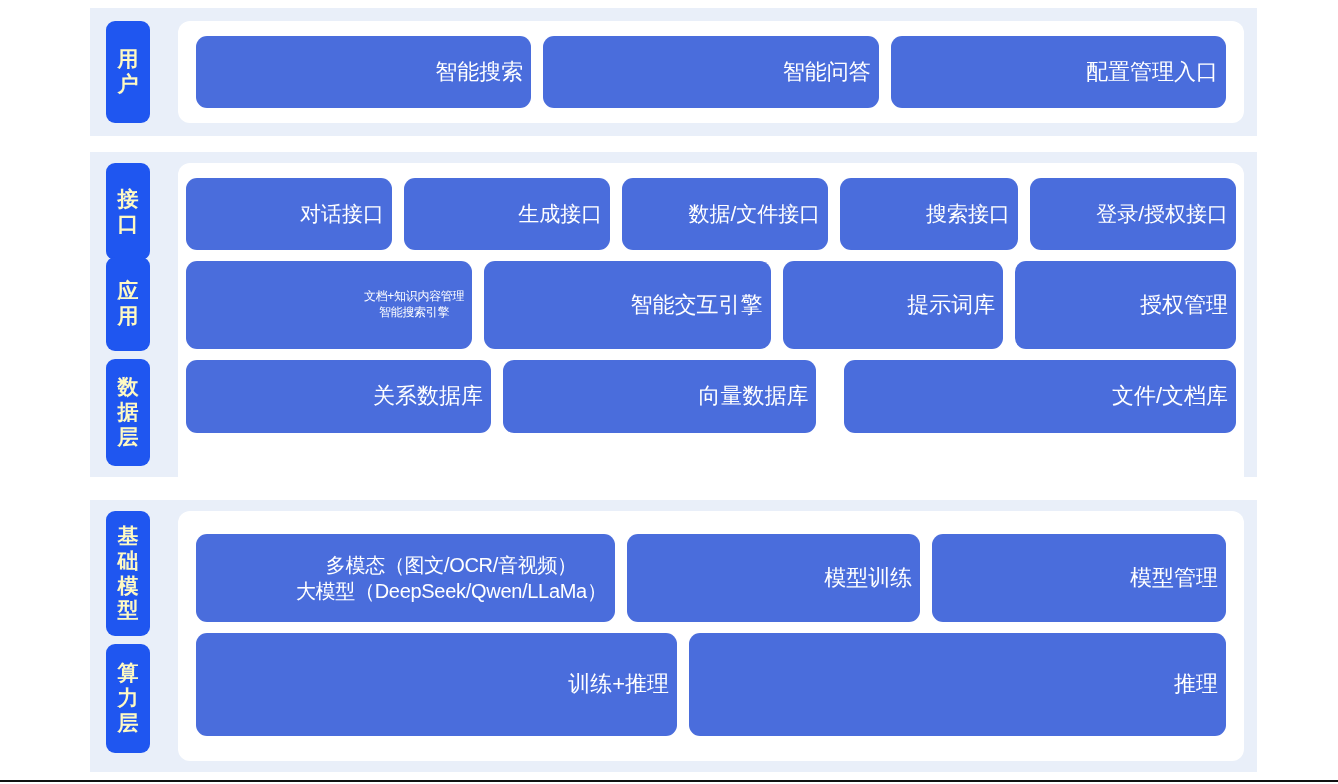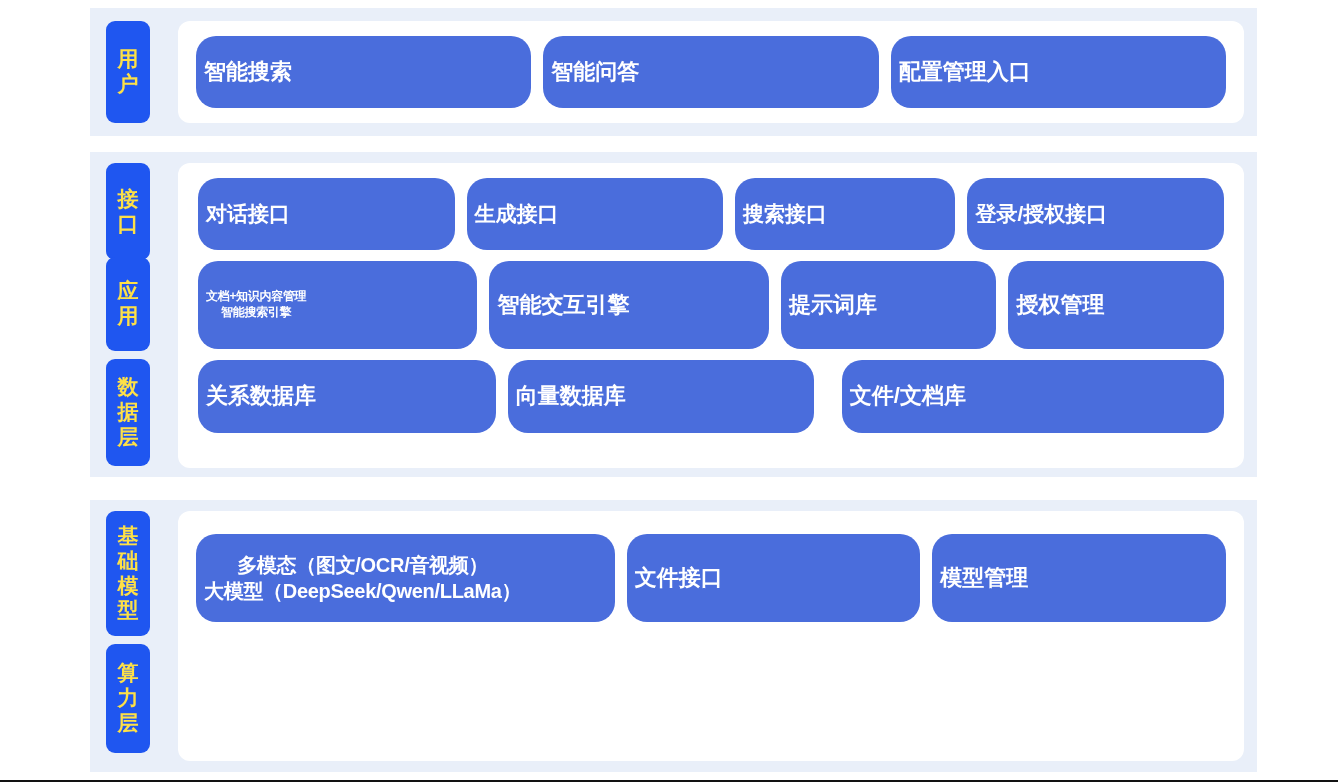--- a/index.html
+++ b/index.html
@@ -45,21 +45,21 @@
     flex-direction: column;
     justify-content: flex-start;
   }
 
   .tag {
     position: absolute;
     left: 16px;
     width: 44px;
     background: #1f56f0;
     border-radius: 9px;
-    color: #fde047;
+    color: #fef9c3;
     font-size: 21px;
     font-weight: 700;
     line-height: 1.18;
     display: flex;
     align-items: center;
     justify-content: center;
     text-align: center;
     letter-spacing: 0px;
     box-sizing: border-box;
     padding: 2px 0;
@@ -79,32 +79,31 @@
   }
 
   .boxrow {
     display: flex;
     gap: 12px;
     width: 100%;
   }
 
   .box {
     background: #4a6ddc;
-    border-radius: 20px;
+    border-radius: 11px;
     color: #ffffff;
     display: flex;
     align-items: center;
-    justify-content: flex-start;
+    justify-content: flex-end;
     text-align: center;
     font-size: 22px;
     line-height: 1.30;
     box-sizing: border-box;
     padding: 4px 8px;
     white-space: pre-line;
-    font-weight: bold;
   }
 
   .box.small  { font-size: 21px; }
   .box.tight  { font-size: 12px; letter-spacing: -0.3px; }
 
   
   .hairline {
     position: absolute;
     left: 0;
     top: 780px;
@@ -146,28 +145,31 @@
         <span>接口</span>
       </div>
       <div class="tag" style="top:105px; height:94px;">
         <span>应用</span>
       </div>
       <div class="tag" style="top:207px; height:107px;">
         <span>数据层</span>
       </div>
     </div>
 
-    <div class="panel" style="left:88px; top:11px; width:1066px; height:305px; padding:15px 20px;">
+    <div class="panel" style="left:88px; top:11px; width:1066px; height:348px; padding:15px 8px;">
 
       <div class="boxrow" style="height:72px;">
         <div class="box small" style="flex:1;">
           <span>对话接口</span>
         </div>
         <div class="box small" style="flex:1;">
           <span>生成接口</span>
+        </div>
+        <div class="box small" style="flex:1;">
+          <span>数据/文件接口</span>
         </div>
         <div class="box small" style="flex:0.85;">
           <span>搜索接口</span>
         </div>
         <div class="box small" style="flex:1;">
           <span>登录/授权接口</span>
         </div>
       </div>
 
       <div class="boxrow" style="height:88px; margin-top:11px;">
@@ -212,26 +214,34 @@
     </div>
 
     <div class="panel" style="left:88px; top:11px; width:1066px; height:250px; padding:15px 18px;">
 
       <div class="boxrow" style="height:88px;margin-top:8px;">
         <div class="box tight" style="flex:1.45; font-size:20px;">
           <span>多模态（图文/OCR/音视频）
 大模型（DeepSeek/Qwen/LLaMa）</span>
         </div>
         <div class="box" style="flex:1;">
-          <span>文件接口</span>
+          <span>模型训练</span>
         </div>
         <div class="box" style="flex:1;">
           <span>模型管理</span>
         </div>
       </div>
 
+      <div class="boxrow" style="height:103px; margin-top:11px;">
+        <div class="box" style="flex:1;">
+          <span>训练+推理</span>
+        </div>
+        <div class="box" style="flex:1.12;">
+          <span>推理</span>
+        </div>
+      </div>
 
     </div>
   </div>
 
   <div class="hairline"></div>
 
 </div>
 
 </body></html>

